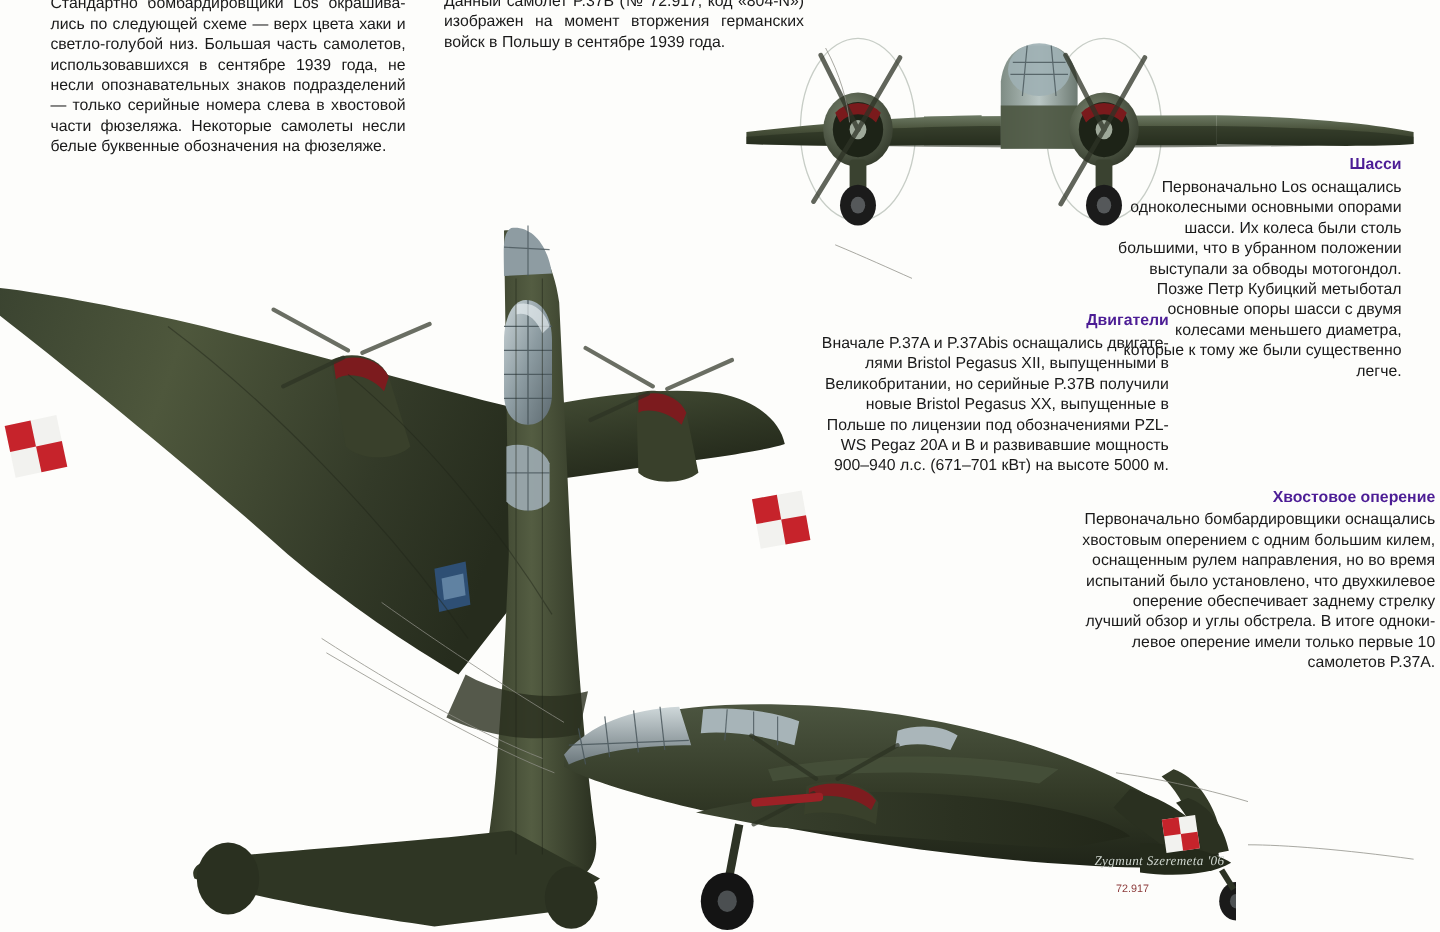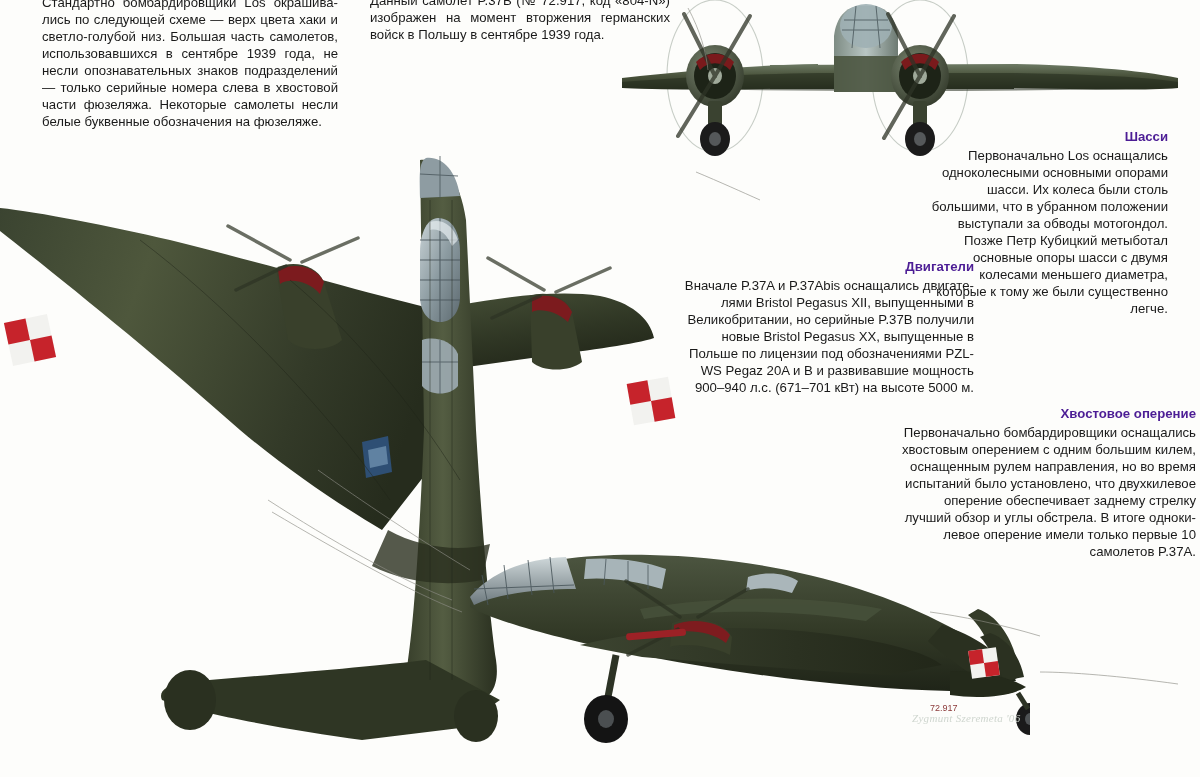--- a/index.html
+++ b/index.html
@@ -7,21 +7,21 @@
     width:1200px;height:777px;
     background:#fdfdfb;
     font-family:"Liberation Sans", sans-serif;
     color:#1a1a1a;
     overflow:hidden;
     position:relative;
   }
   #page{position:relative;width:1200px;height:777px;overflow:hidden;}
 
   
-  .art{position:absolute;inset:0;}
+  .art{position:absolute;inset:0;margin-top:32px;}
   .art svg{position:absolute;left:0;top:0;}
 
   
   .txt{position:absolute;font-size:13.2px;line-height:1.29;}
   .txt .hd{font-weight:bold;color:#4c1d95;display:block;margin-bottom:2px;}
   .just-l{text-align:left;}
   .just-r{text-align:right;}
 
   #blk-camo{left:42px;top:-6px;width:296px;text-align:justify;}
   #blk-plane{left:370px;top:-8px;width:300px;text-align:justify;}

